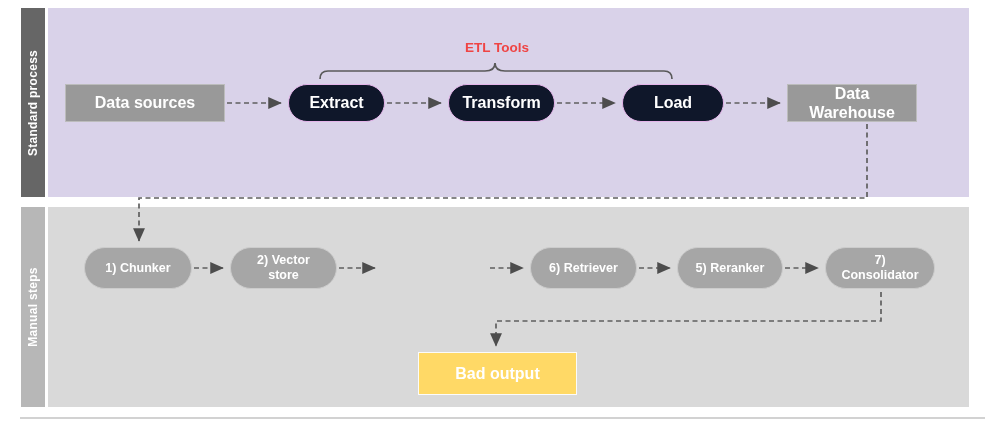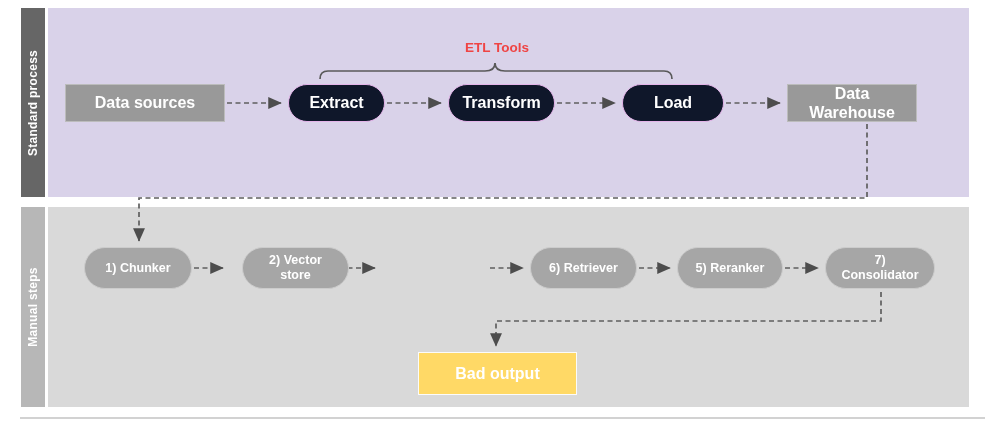--- a/index.html
+++ b/index.html
@@ -78,21 +78,21 @@
 
   <div class="etl-label">ETL Tools</div>
 
   <div class="node gray-rect" style="left:65px; top:84px; width:160px; height:38px;">Data sources</div>
   <div class="node pill-pink" style="left:288px; top:84px; width:97px; height:38px;">Extract</div>
   <div class="node pill-pink" style="left:448px; top:84px; width:107px; height:38px;">Transform</div>
   <div class="node pill-pink" style="left:622px; top:84px; width:102px; height:38px;">Load</div>
   <div class="node gray-rect" style="left:787px; top:84px; width:130px; height:38px;">Data Warehouse</div>
 
   <div class="node pill-gray" style="left:84px; top:247px; width:108px; height:42px;">1) Chunker</div>
-  <div class="node pill-gray" style="left:242px; top:247px; width:107px; height:42px;">2) Vector store</div>
+  <div class="node pill-gray" style="left:230px; top:247px; width:107px; height:42px;">2) Vector store</div>
   <div class="node pill-gray" style="left:530px; top:247px; width:107px; height:42px;">6) Retriever</div>
   <div class="node pill-gray" style="left:677px; top:247px; width:106px; height:42px;">5) Reranker</div>
   <div class="node pill-gray" style="left:825px; top:247px; width:110px; height:42px;">7) Consolidator</div>
 
   <div class="node yellow-rect" style="left:418px; top:352px; width:159px; height:43px;">Bad output</div>
 
   <div class="bottom-divider"></div>
 
 </div>
 

